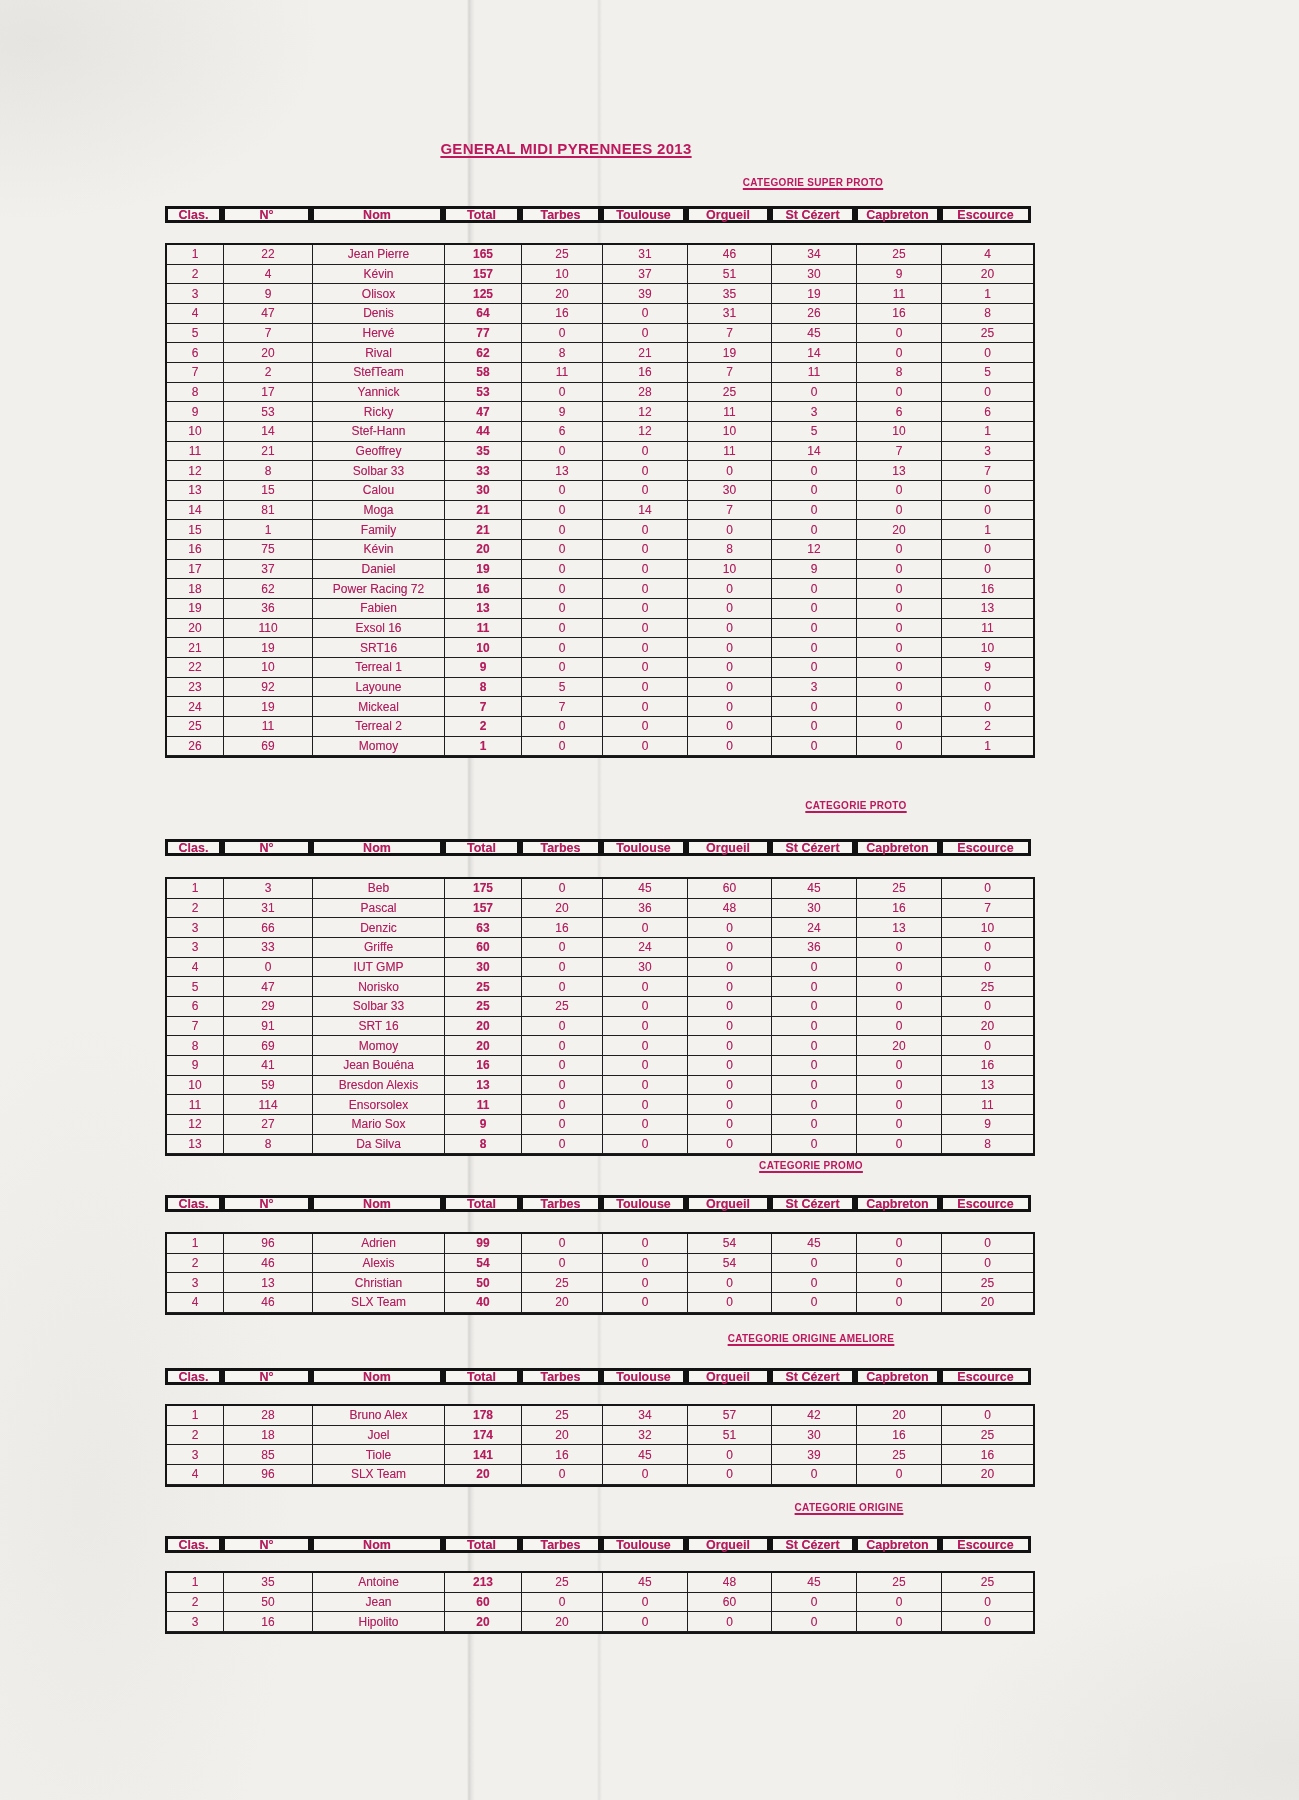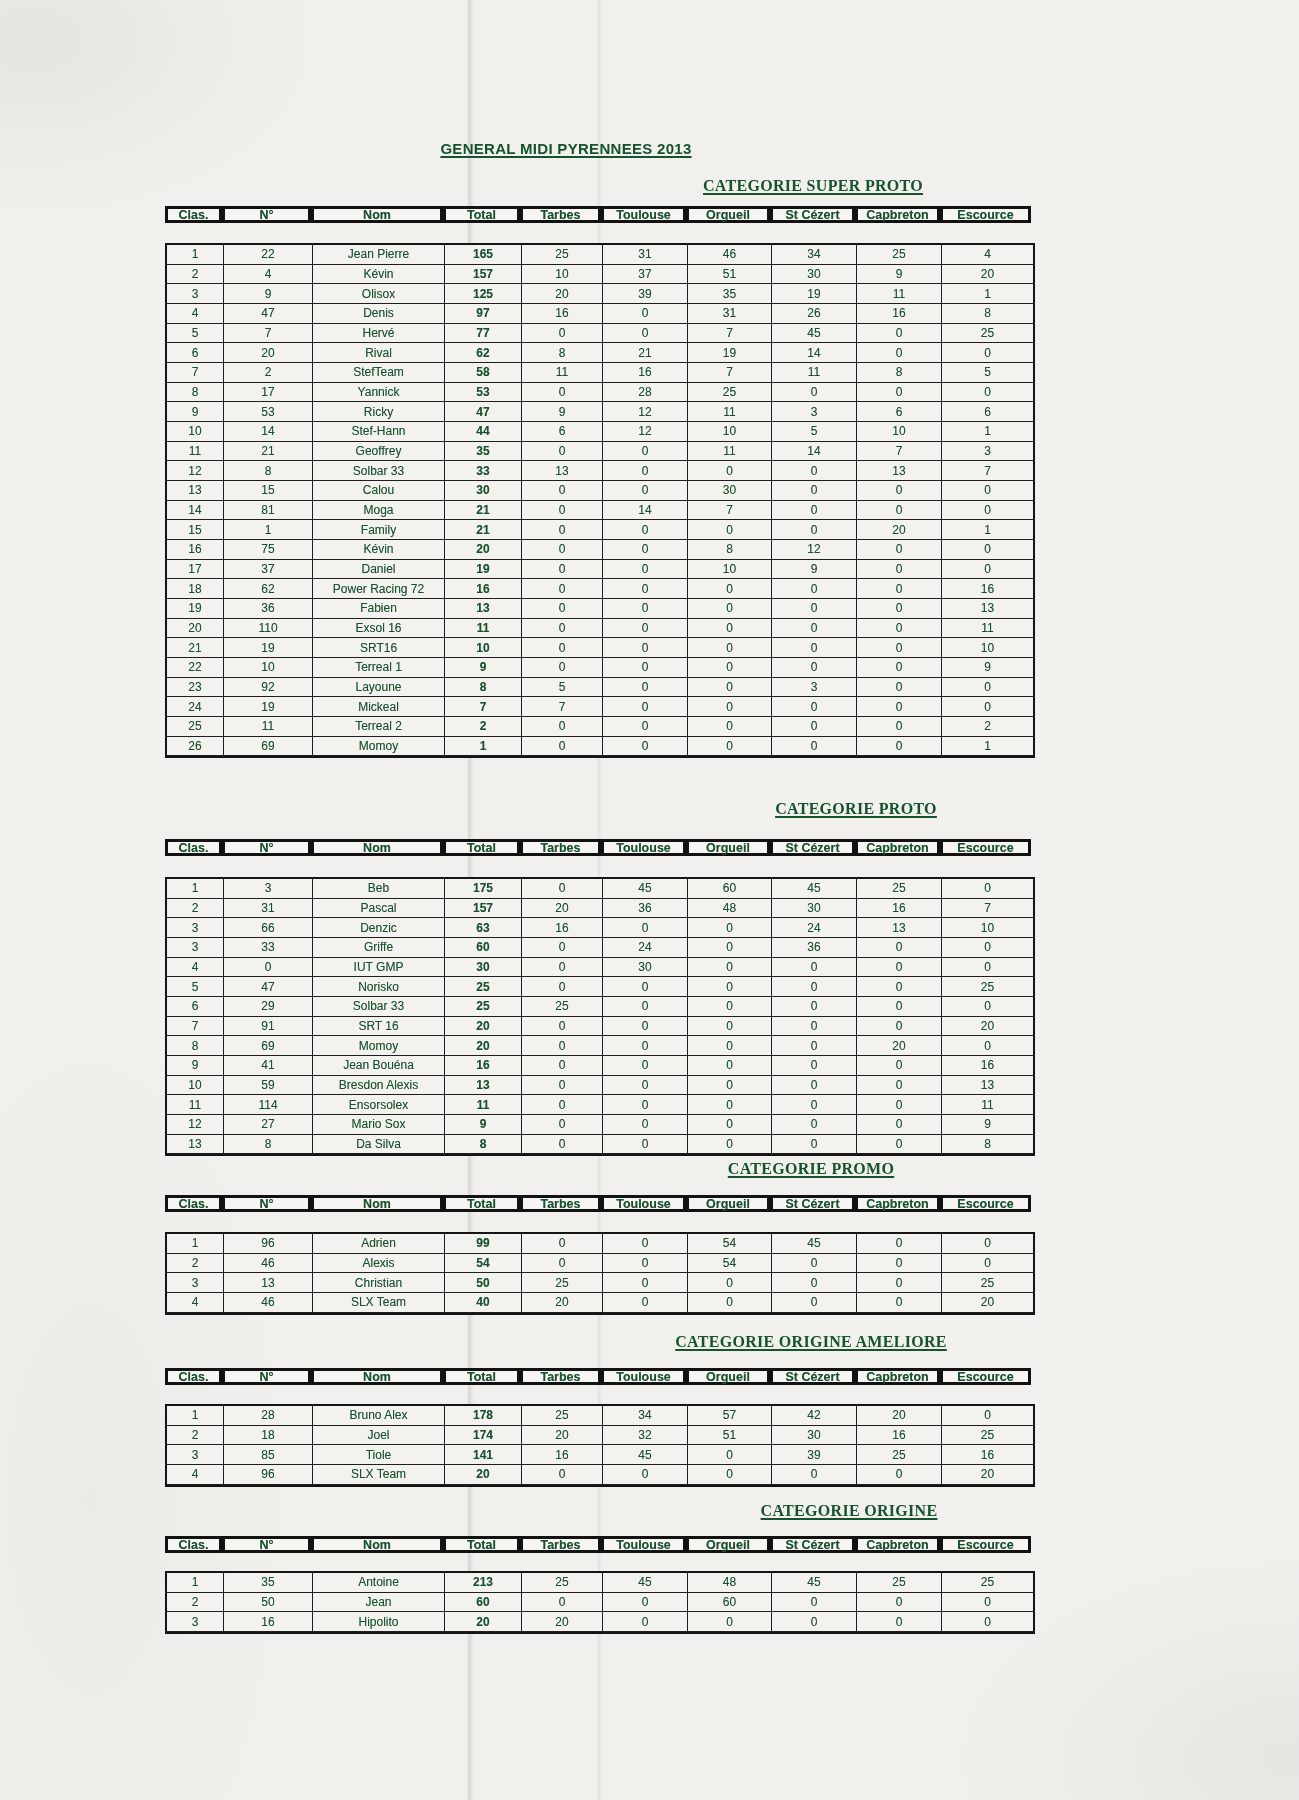--- a/index.html
+++ b/index.html
@@ -3,21 +3,21 @@
 <meta charset="utf-8">
 <style>
   html,body{margin:0;padding:0;background:#d8d7d4;}
   .page{
     position:relative;
     width:1299px;height:1800px;
     margin:0 auto;
     background:#f1f0ed;
     overflow:hidden;
     font-family:"Liberation Sans", sans-serif;
-    color:#14532d;
+    color:#be185d;
   }
   
   .page::before{
     content:"";position:absolute;inset:0;pointer-events:none;
     background:
       linear-gradient(90deg, transparent 467px, rgba(110,110,110,.20) 469px, rgba(150,150,150,.10) 472px, transparent 475px),
       linear-gradient(90deg, transparent 597px, rgba(120,120,120,.12) 599px, transparent 602px),
       radial-gradient(420px 260px at 30px 40px, rgba(90,90,90,.08), transparent 70%),
       radial-gradient(500px 300px at 1290px 1760px, rgba(90,90,90,.07), transparent 70%),
       radial-gradient(300px 700px at 90px 1500px, rgba(120,120,120,.05), transparent 70%);
@@ -25,24 +25,23 @@
   .doc-title{
     position:absolute;margin:0;
     transform:translateX(-50%);
     font-size:15px;font-weight:700;letter-spacing:.3px;
     text-decoration:underline;text-decoration-thickness:1.6px;text-underline-offset:2px;
     white-space:nowrap;
   }
   .cat-title{
     position:absolute;
     transform:translateX(-50%);
-    font-size:16px;font-weight:700;letter-spacing:.3px;
+    font-size:10px;font-weight:700;letter-spacing:.3px;
     text-decoration:underline;text-decoration-thickness:1.6px;text-underline-offset:2px;
     white-space:nowrap;
-    font-family:Liberation Serif, serif;
   }
   .thead{
     position:absolute;left:165px;
     display:inline-grid;
     grid-template-columns:57px 89px 132px 77px 81px 85px 84px 85px 85px 91px;
   }
   .thead .hcell{
     box-sizing:border-box;
     border:3.5px solid #121212;
     background:#f6f5f2;
@@ -118,21 +117,21 @@
       <div class="cell c3">125</div>
       <div class="cell c4">20</div>
       <div class="cell c5">39</div>
       <div class="cell c6">35</div>
       <div class="cell c7">19</div>
       <div class="cell c8">11</div>
       <div class="cell c9">1</div>
       <div class="cell c0">4</div>
       <div class="cell c1">47</div>
       <div class="cell c2">Denis</div>
-      <div class="cell c3">97</div>
+      <div class="cell c3">64</div>
       <div class="cell c4">16</div>
       <div class="cell c5">0</div>
       <div class="cell c6">31</div>
       <div class="cell c7">26</div>
       <div class="cell c8">16</div>
       <div class="cell c9">8</div>
       <div class="cell c0">5</div>
       <div class="cell c1">7</div>
       <div class="cell c2">Hervé</div>
       <div class="cell c3">77</div>

